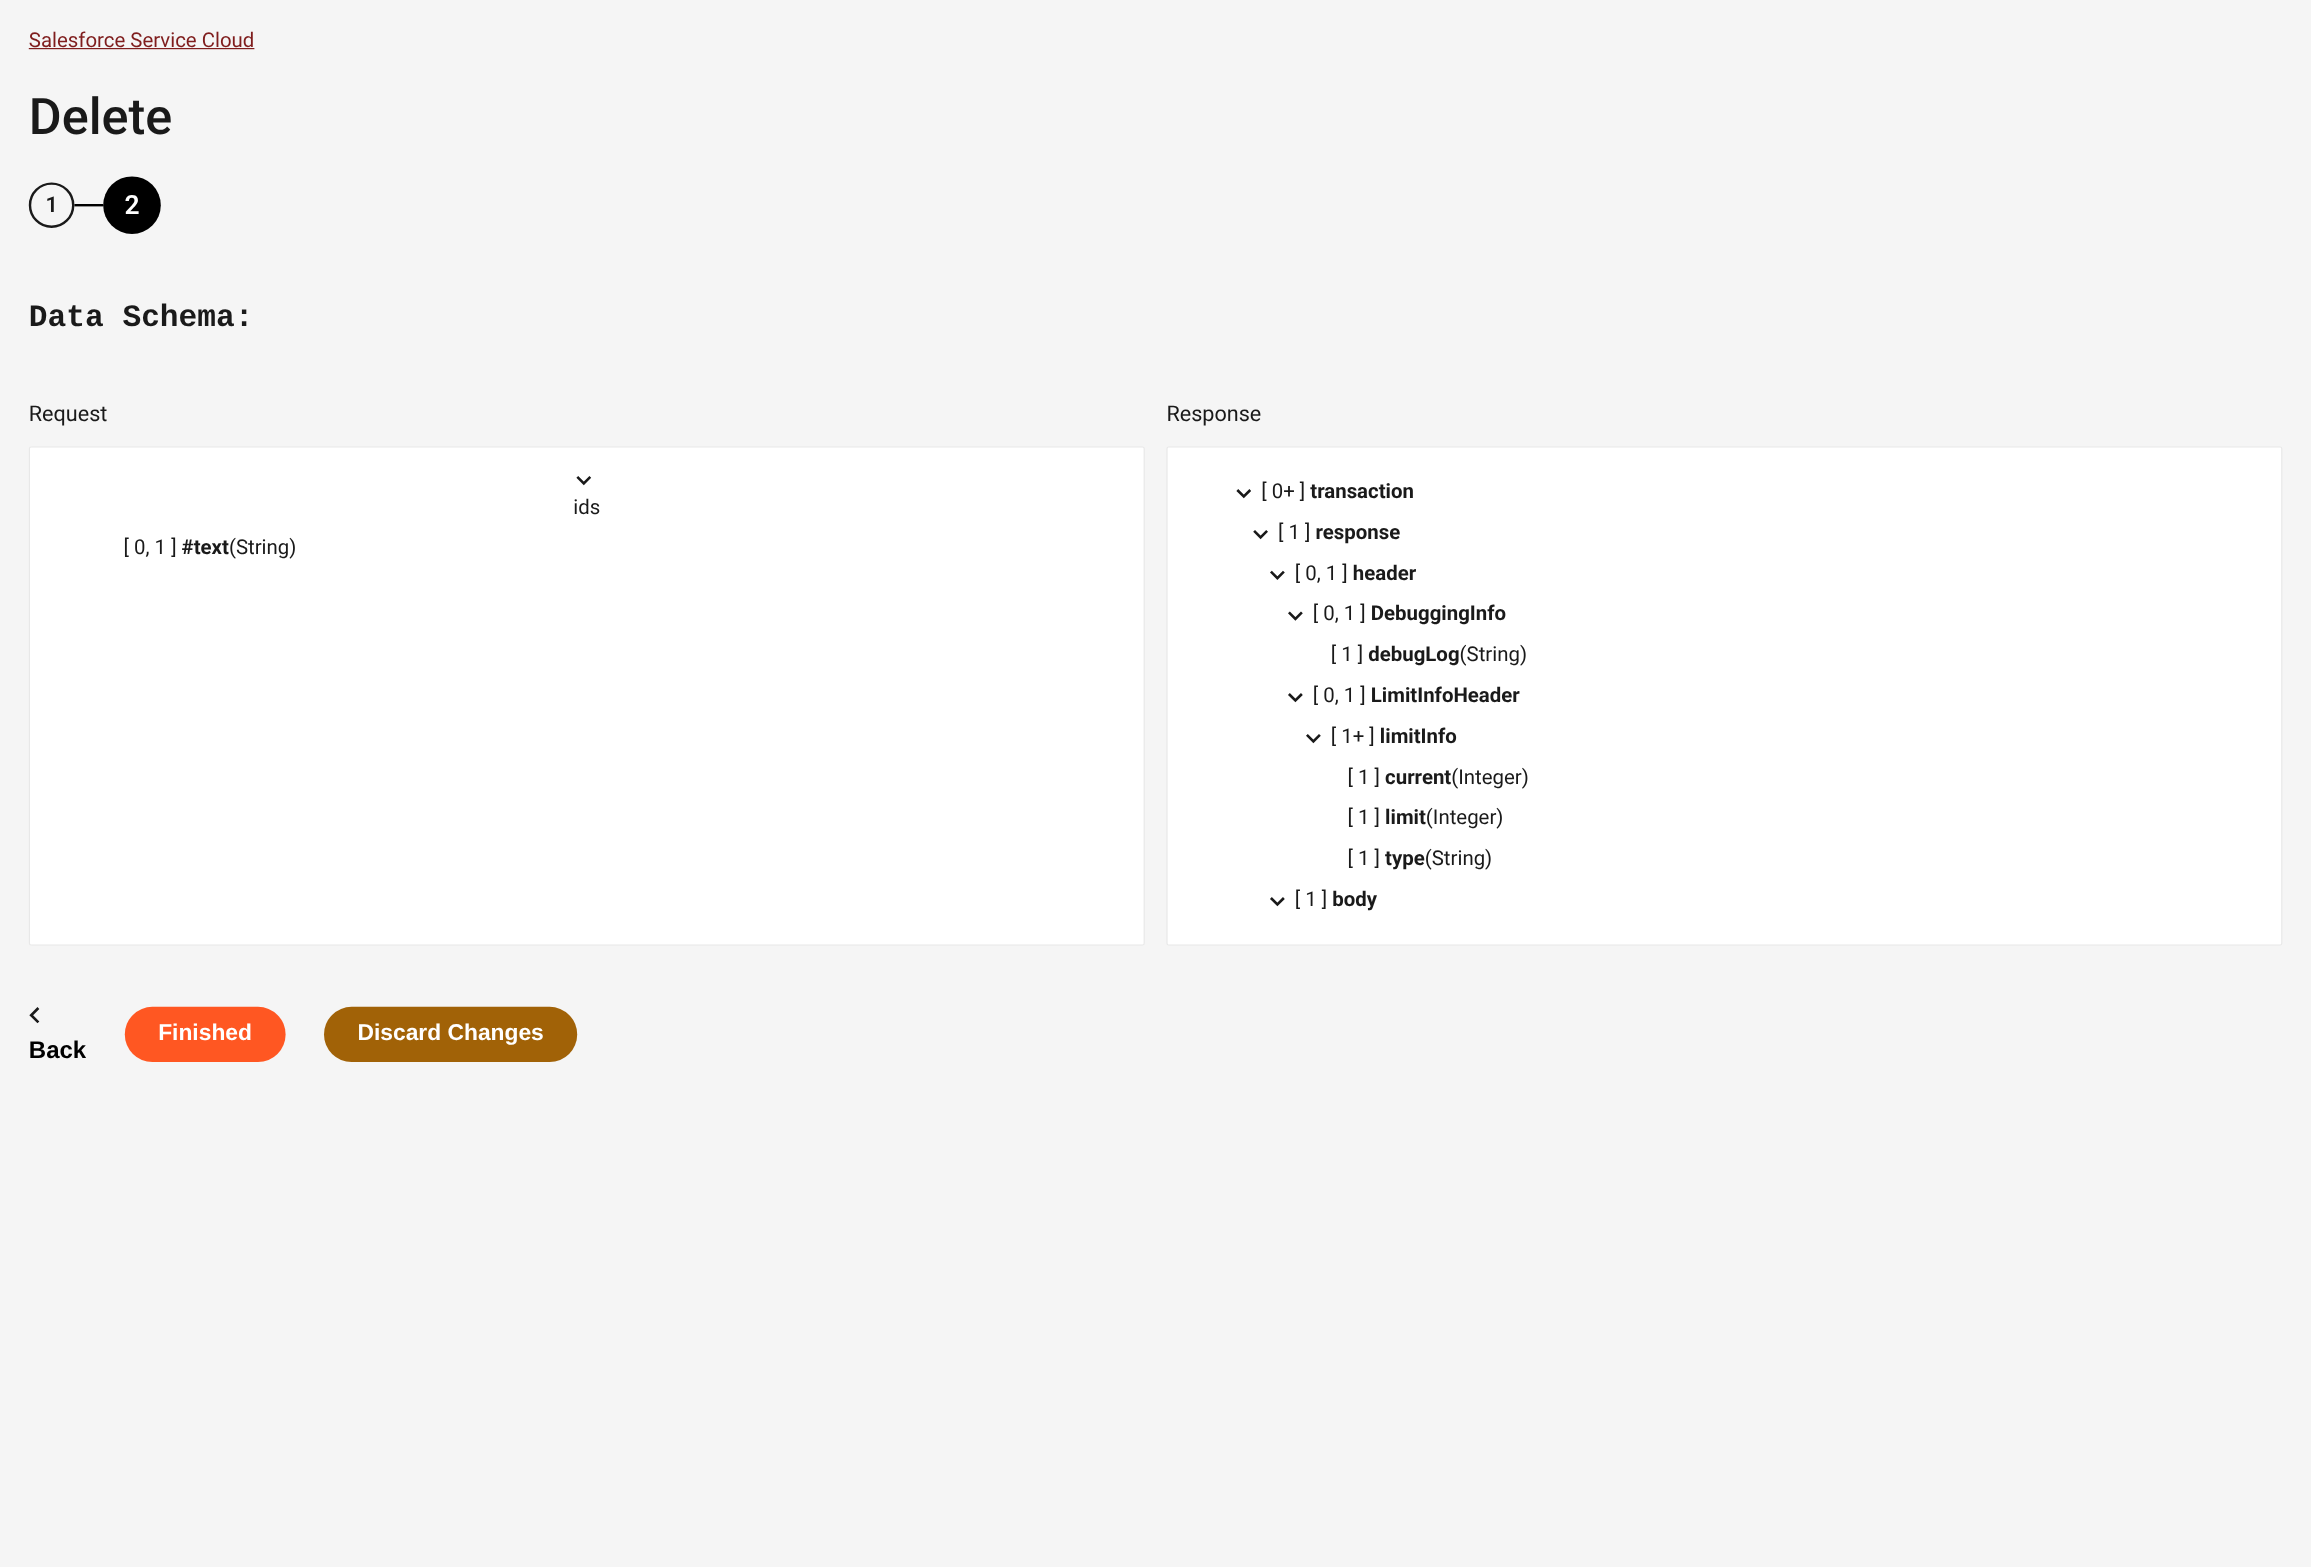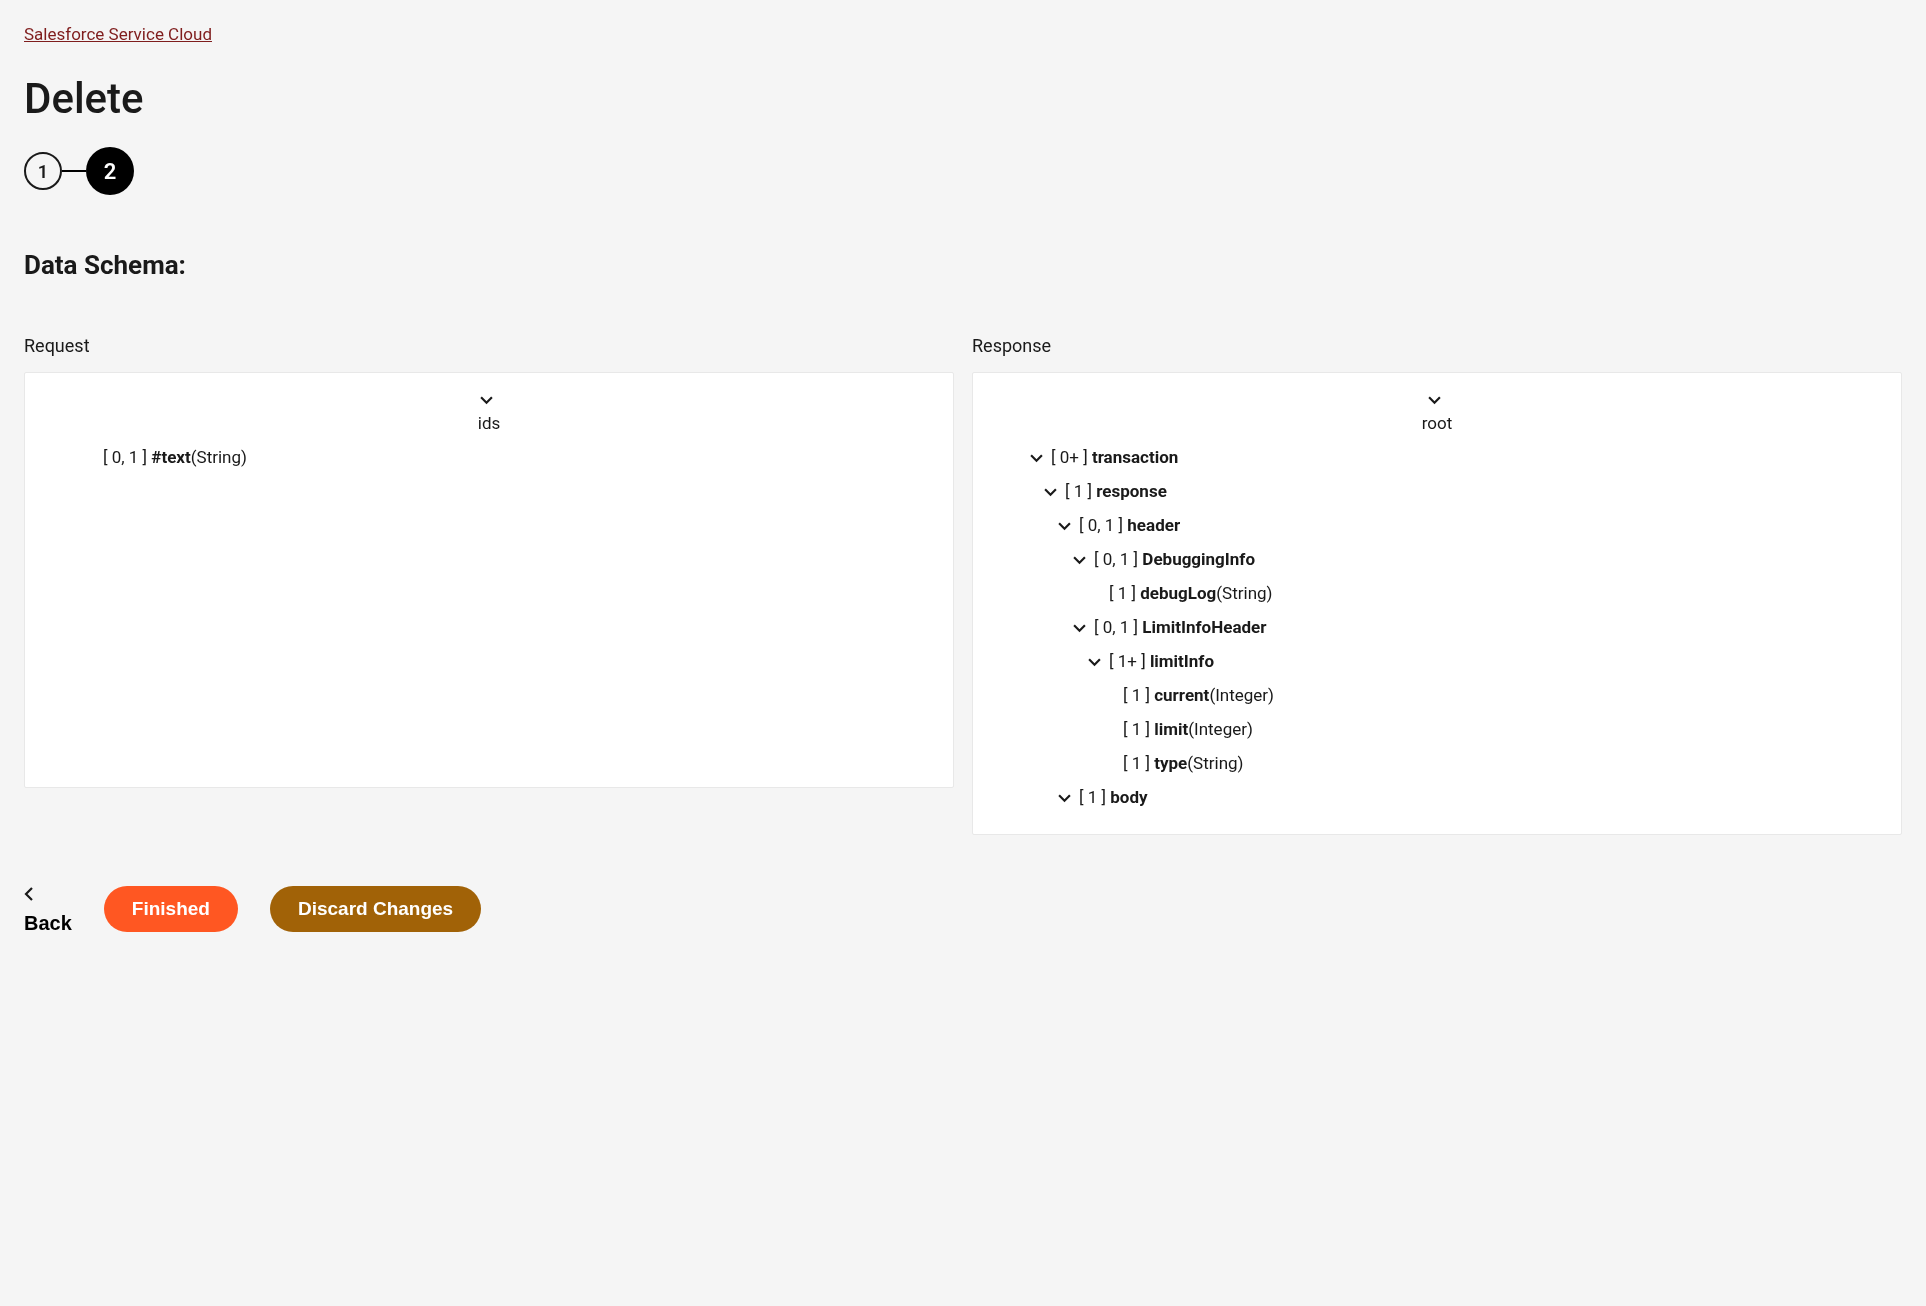--- a/index.html
+++ b/index.html
@@ -55,20 +55,21 @@
     }
     .step-connector {
       width: 24px;
       height: 2px;
       background: #000;
     }
     .section-title {
       font-size: 26px;
       font-weight: 700;
       margin-bottom: 55px;
+      font-family: Liberation Mono, monospace;
     }
     .schema-grid {
       display: grid;
       grid-template-columns: 1fr 1fr;
       gap: 18px;
       margin-bottom: 48px;
     }
     .schema-col-label {
       font-size: 18px;
       font-weight: 400;
@@ -183,28 +184,20 @@
         <span class="type-paren"> (String)</span>
       </div>
 
     </div>
   </div>
 
   <div>
     <div class="schema-col-label">Response</div>
     <div class="schema-box">
 
-      <div class="tree-line tree-indent-0">
-        <span class="tree-toggle">
-          <svg viewBox="0 0 12 12">
-              <path d="M1 4 L6 9 L11 4" fill="none" stroke="#1a1a1a" stroke-width="2"></path>
-            </svg>
-        </span>
-        <span>root</span>
-      </div>
 
       <div class="tree-line tree-indent-1">
         <span class="tree-toggle">
           <svg viewBox="0 0 12 12">
               <path d="M1 4 L6 9 L11 4" fill="none" stroke="#1a1a1a" stroke-width="2"></path>
             </svg>
         </span>
         <span class="spacer-text">[ 0+ ] </span>
         <span class="bold">transaction</span>
       </div>

